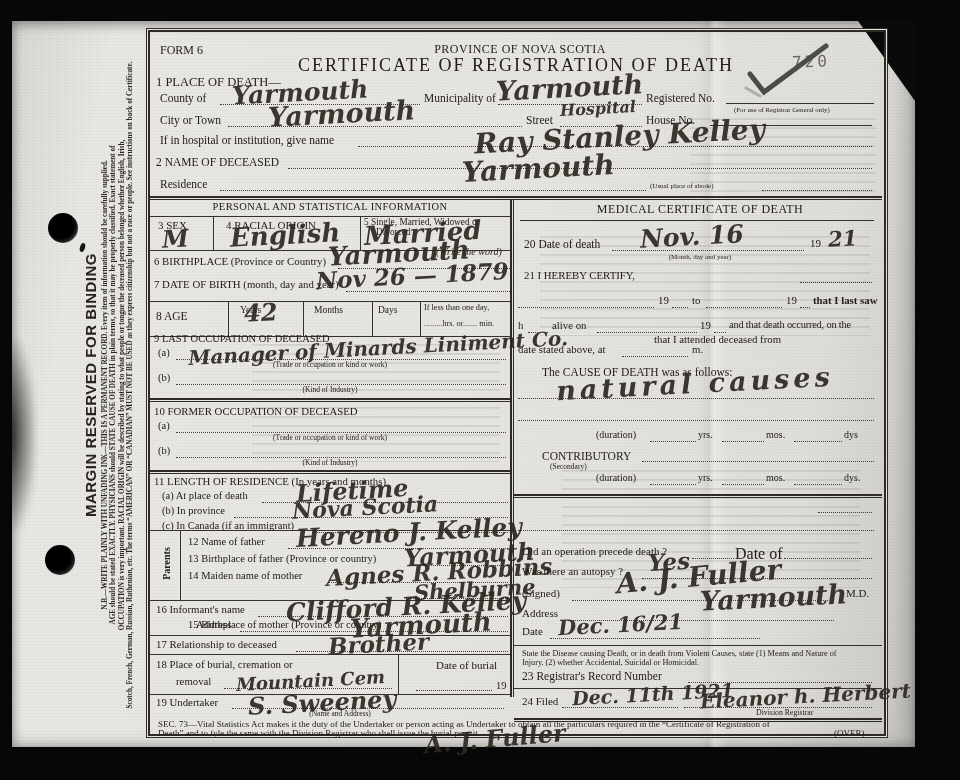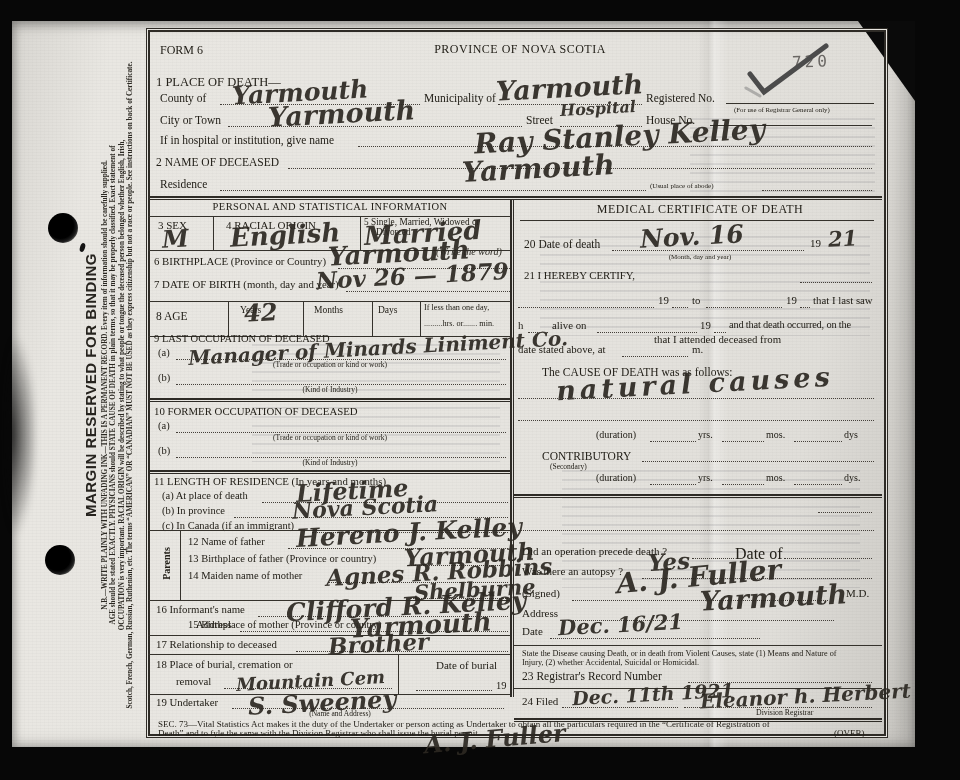--- a/index.html
+++ b/index.html
@@ -63,20 +63,21 @@
     <div class="mline">N.B.—WRITE PLAINLY WITH UNFADING INK—THIS IS A PERMANENT RECORD.  Every item of information should be carefully supplied.</div>
     <div class="mline">AGE should be stated EXACTLY.  PHYSICIANS should STATE CAUSE OF DEATH in plain terms, so that it may be properly classified.  Exact statement of</div>
     <div class="mline">OCCUPATION is very important.  RACIAL ORIGIN will be described by stating to what people or tongue the deceased person belonged whether English, Irish,</div>
     <div class="mline">Scotch, French, German, Russian, Ruthenian, etc.  The terms “AMERICAN” OR “CANADIAN” MUST NOT BE USED as they express citizenship but not a race or people.  See instructions on back of Certificate.</div>
   </div>
 
   <div class="formbox"></div>
 
   <span class="t b" style="left:160px;top:44px;font-size:12px;">FORM 6</span>
   <span class="t b ctr" style="left:520px;top:43px;font-size:12px;letter-spacing:.5px;">PROVINCE OF NOVA SCOTIA</span>
+  <span class="t b ctr" style="left:516px;top:56px;font-size:18px;letter-spacing:2px;">CERTIFICATE OF REGISTRATION OF DEATH</span>
   <span class="stamp" style="left:792px;top:52px;">720</span>
   <svg style="position:absolute;left:740px;top:36px;" width="92" height="64" viewBox="0 0 92 64">
     <path d="M10 38 L24 56 L86 10" fill="none" stroke="#4b4b4b" stroke-width="5" stroke-linecap="round"></path>
     <path d="M6 52 L20 60" fill="none" stroke="#7a7a7a" stroke-width="3" stroke-linecap="round" opacity=".5"></path>
   </svg>
 
   <span class="t b" style="left:156px;top:76px;font-size:12.5px;">1  PLACE OF DEATH—</span>
   <span class="t b" style="left:160px;top:92px;font-size:11.5px;">County of</span>
   <span class="dt" style="left:220px;top:104px;width:200px;"></span>
   <span class="hw" style="left:232px;top:78px;font-size:25px;">Yarmouth</span>
@@ -236,21 +237,21 @@
   <span class="t" style="left:654px;top:286px;font-size:10.8px;margin-top:48px;">that I attended deceased from</span>
   <span class="dt" style="left:800px;top:282px;width:72px;"></span>
 
   <span class="dt" style="left:518px;top:307px;width:136px;"></span>
   <span class="t" style="left:658px;top:295px;font-size:10.8px;">19</span>
   <span class="dt" style="left:672px;top:307px;width:16px;"></span>
   <span class="t" style="left:692px;top:295px;font-size:10.8px;">to</span>
   <span class="dt" style="left:706px;top:307px;width:76px;"></span>
   <span class="t" style="left:786px;top:295px;font-size:10.8px;">19</span>
   <span class="dt" style="left:800px;top:307px;width:10px;"></span>
-  <span class="t" style="left:813px;top:295px;font-size:10.8px;">that I last saw</span>
+  <span class="t" style="left:813px;top:295px;font-size:10.8px;font-weight:bold;">that I last saw</span>
 
   <span class="t" style="left:518px;top:320px;font-size:10.8px;">h</span>
   <span class="dt" style="left:528px;top:332px;width:20px;"></span>
   <span class="t" style="left:552px;top:320px;font-size:10.8px;">alive on</span>
   <span class="dt" style="left:597px;top:332px;width:100px;"></span>
   <span class="t" style="left:700px;top:320px;font-size:10.8px;">19</span>
   <span class="dt" style="left:714px;top:332px;width:12px;"></span>
   <span class="t" style="left:729px;top:320px;font-size:10.4px;letter-spacing:-.2px;">and that death occurred, on the</span>
 
   <span class="t" style="left:518px;top:344px;font-size:10.8px;">date stated above, at</span>

